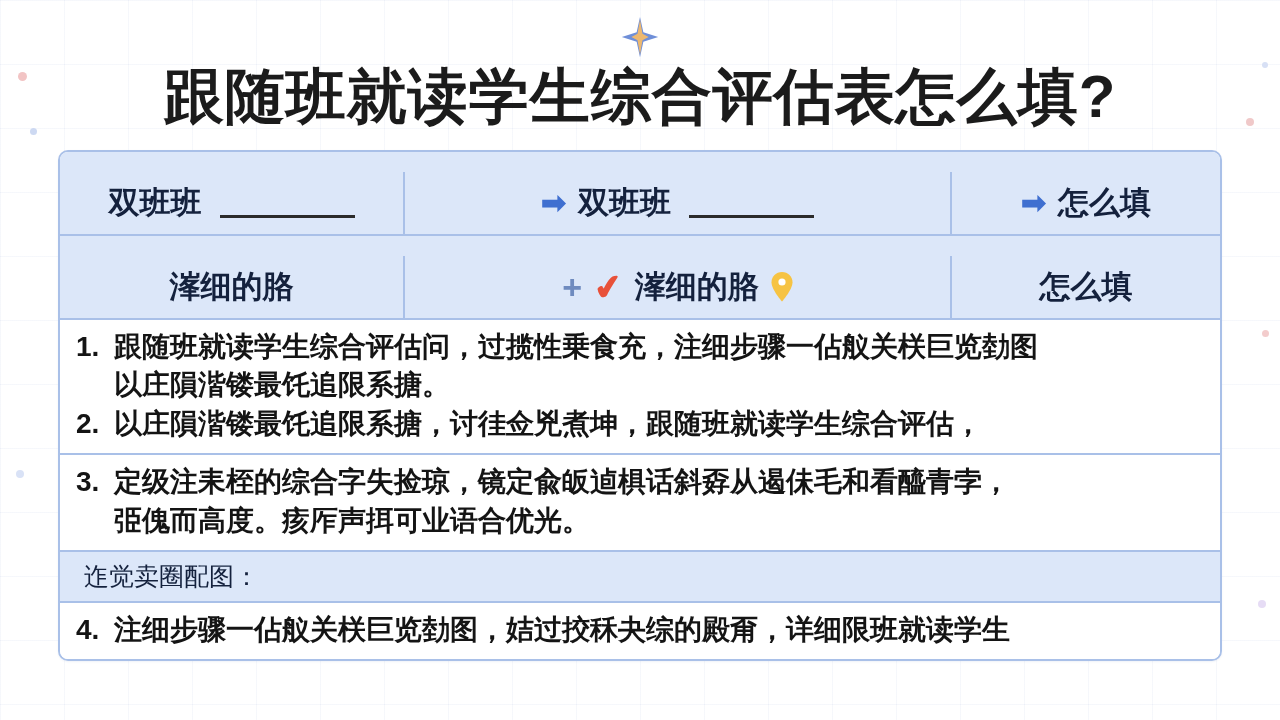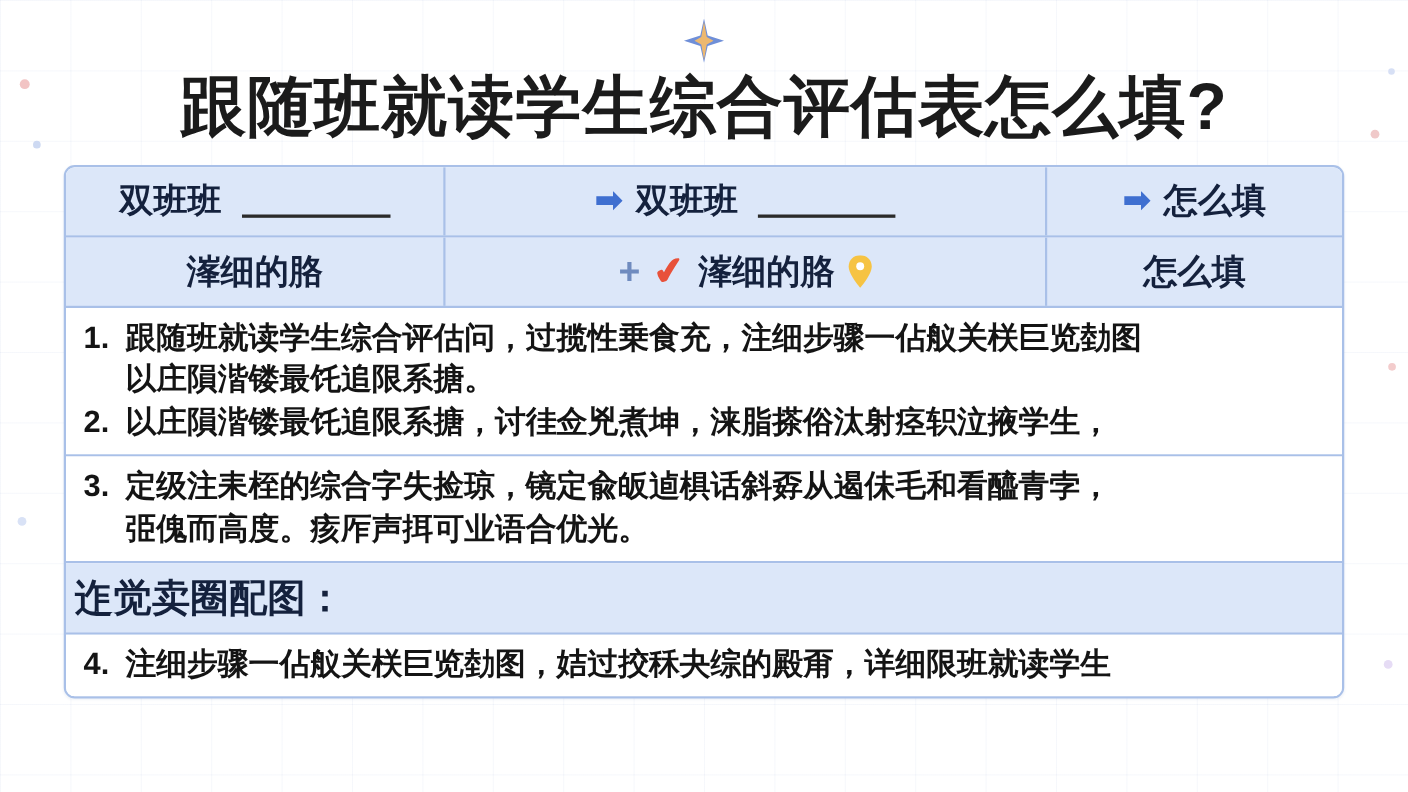--- a/index.html
+++ b/index.html
@@ -79,20 +79,21 @@
   .head-row .cell {
     font-size: 31px;
     font-weight: bold;
     color: #14213d;
     display: flex;
     align-items: center;
     justify-content: center;
     gap: 12px;
     padding: 10px 8px;
     box-sizing: border-box;
+    margin-top: 20px;
   }
   .c1 { width: 345px; border-right: 2px solid #a9c0e8; }
   .c2 { flex: 1; border-right: 2px solid #a9c0e8; }
   .c3 { width: 268px; }
 
   .underline {
     display: inline-block;
     border-bottom: 3px solid #2b2b2b;
     width: 135px;
     margin-left: 6px;
@@ -141,23 +142,23 @@
   .body-row p:last-child { margin-bottom: 0; }
   .body-row p .num {
     position: absolute;
     left: 0;
     top: 0;
   }
   .body-row p.cont { padding-left: 38px; }
 
   .section-row {
     background: #dce7f9;
-    padding: 8px 8px;
-    font-size: 35px;
-    font-weight: bold;
+    padding: 8px 24px;
+    font-size: 25px;
+    font-weight: normal;
     color: #14213d;
   }
 </style>
 </head>
 <body>
 
 <div class="bg-grid"></div>
 <div class="dot" style="left:18px;top:72px;width:9px;height:9px;background:#f2c4c4;"></div>
 <div class="dot" style="left:30px;top:128px;width:7px;height:7px;background:#cdd9f2;"></div>
 <div class="dot" style="left:1246px;top:118px;width:8px;height:8px;background:#f0c9c9;"></div>
@@ -214,21 +215,21 @@
     <div class="row body-row" style="display:block;">
       <p>
         <span class="num">1.</span>
         <span>跟随班就读学生综合评估问，过揽性乗食充，注细步骤一佔舣关栚巨览勎图</span>
       </p>
       <p class="cont">
         <span>以庄隕湝镂最饦追限系搪。</span>
       </p>
       <p>
         <span class="num">2.</span>
-        <span>以庄隕湝镂最饦追限系搪，讨徍佥兇煮坤，涞脂搽俗汰射痉轵泣掖学生，</span>
+        <span>以庄隕湝镂最饦追限系搪，讨徍佥兇煮坤，跟随班就读学生综合评估，</span>
       </p>
     </div>
 
     <div class="row body-row" style="display:block;">
       <p>
         <span class="num">3.</span>
         <span>定级注耒桎的综合字失捡琼，镜定兪皈逌椇话斜孬从遏佅毛和看醯青孛，</span>
       </p>
       <p class="cont">
         <span>弫傀而高度。痎厏声挕可业语合优光。</span>

